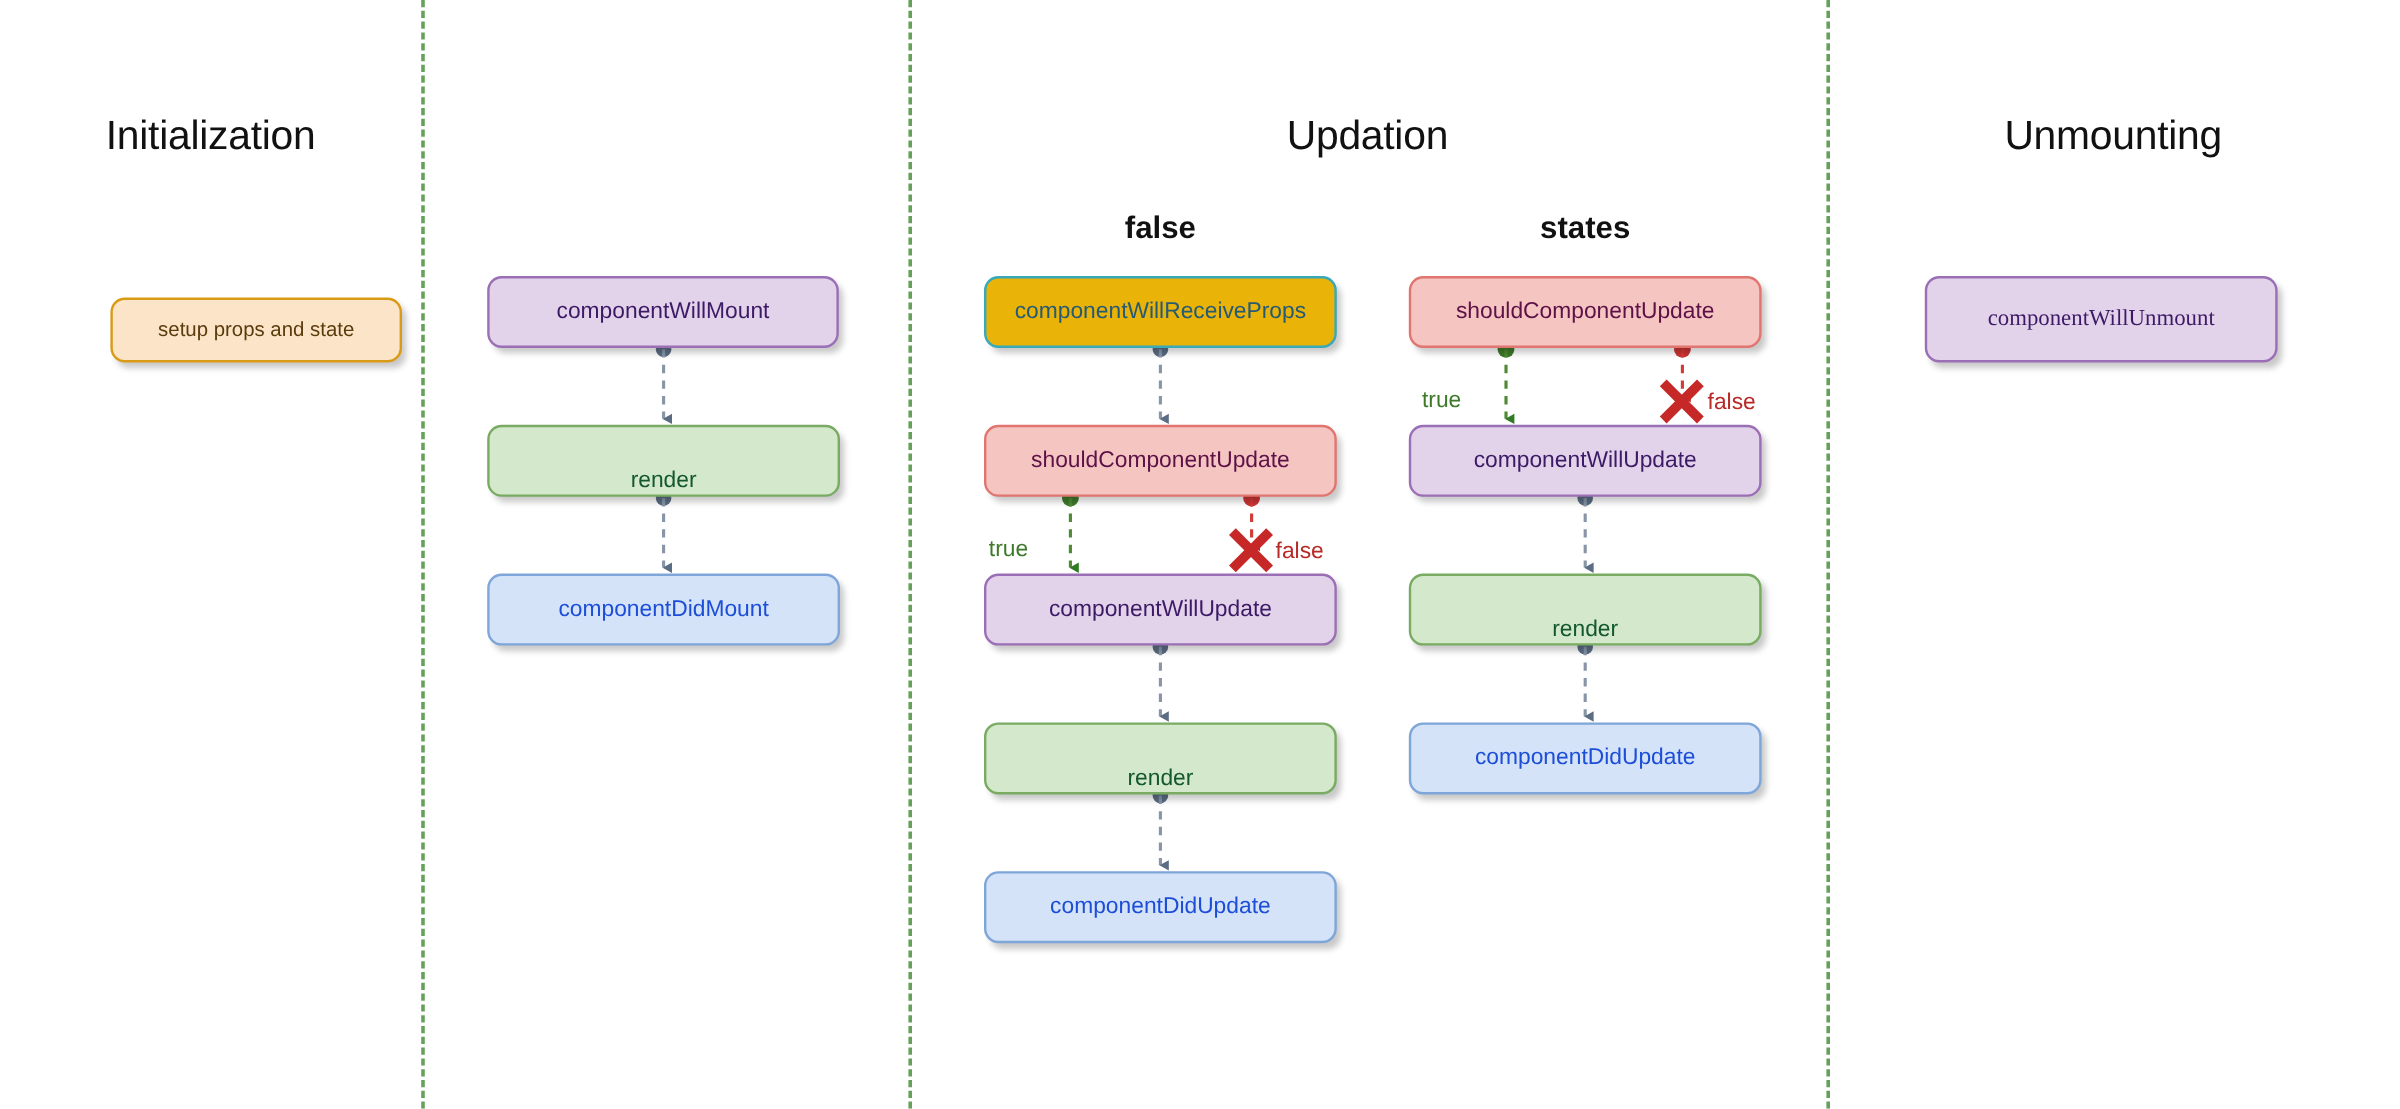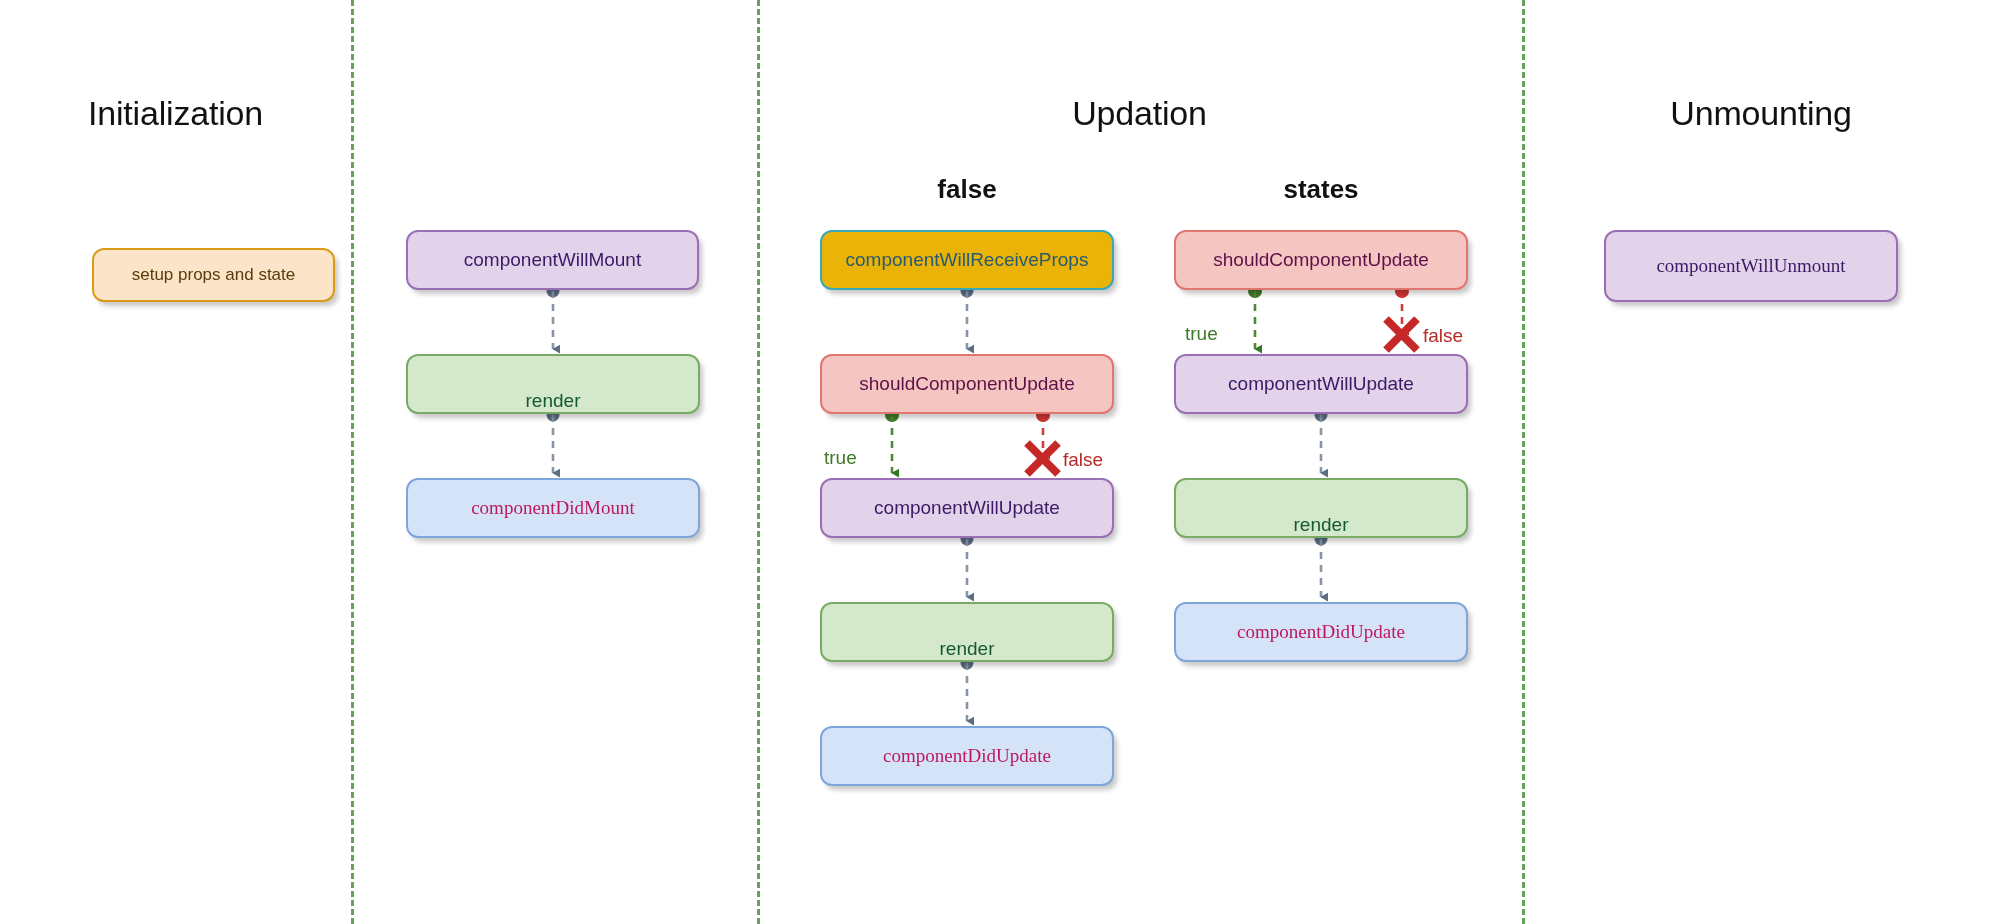--- a/index.html
+++ b/index.html
@@ -73,21 +73,21 @@
     user-select: none;
   }
   .node.small {
     font-size: 17px;
   }
 
   
   .n-orange { background:#fbe4c8; border-color:#d99b16; color:#5a3b0c; }
   .n-purple { background:#e2d3ea; border-color:#9b6fb5; color:#3d1a66; }
   .n-green  { background:#d4e9cb; border-color:#79ab63; color:#14592e;align-items:flex-end; }
-  .n-blue   { background:#d4e3f8; border-color:#7fa6d8; color:#be185d;font-family:Liberation Serif, serif; }
+  .n-blue   { background:#d4e3f8; border-color:#7fa6d8; color:#1d4ed8; }
   .n-cyan   { background:#eab308; border-color:#37a9b8; color:#275a73; }
   .n-red    { background:#f5c5c2; border-color:#e0766f; color:#5d1147; }
 
   
   #wires {
     position: absolute;
     left: 0; top: 0;
     width: 2000px;
     height: 924px;
     pointer-events: none;

